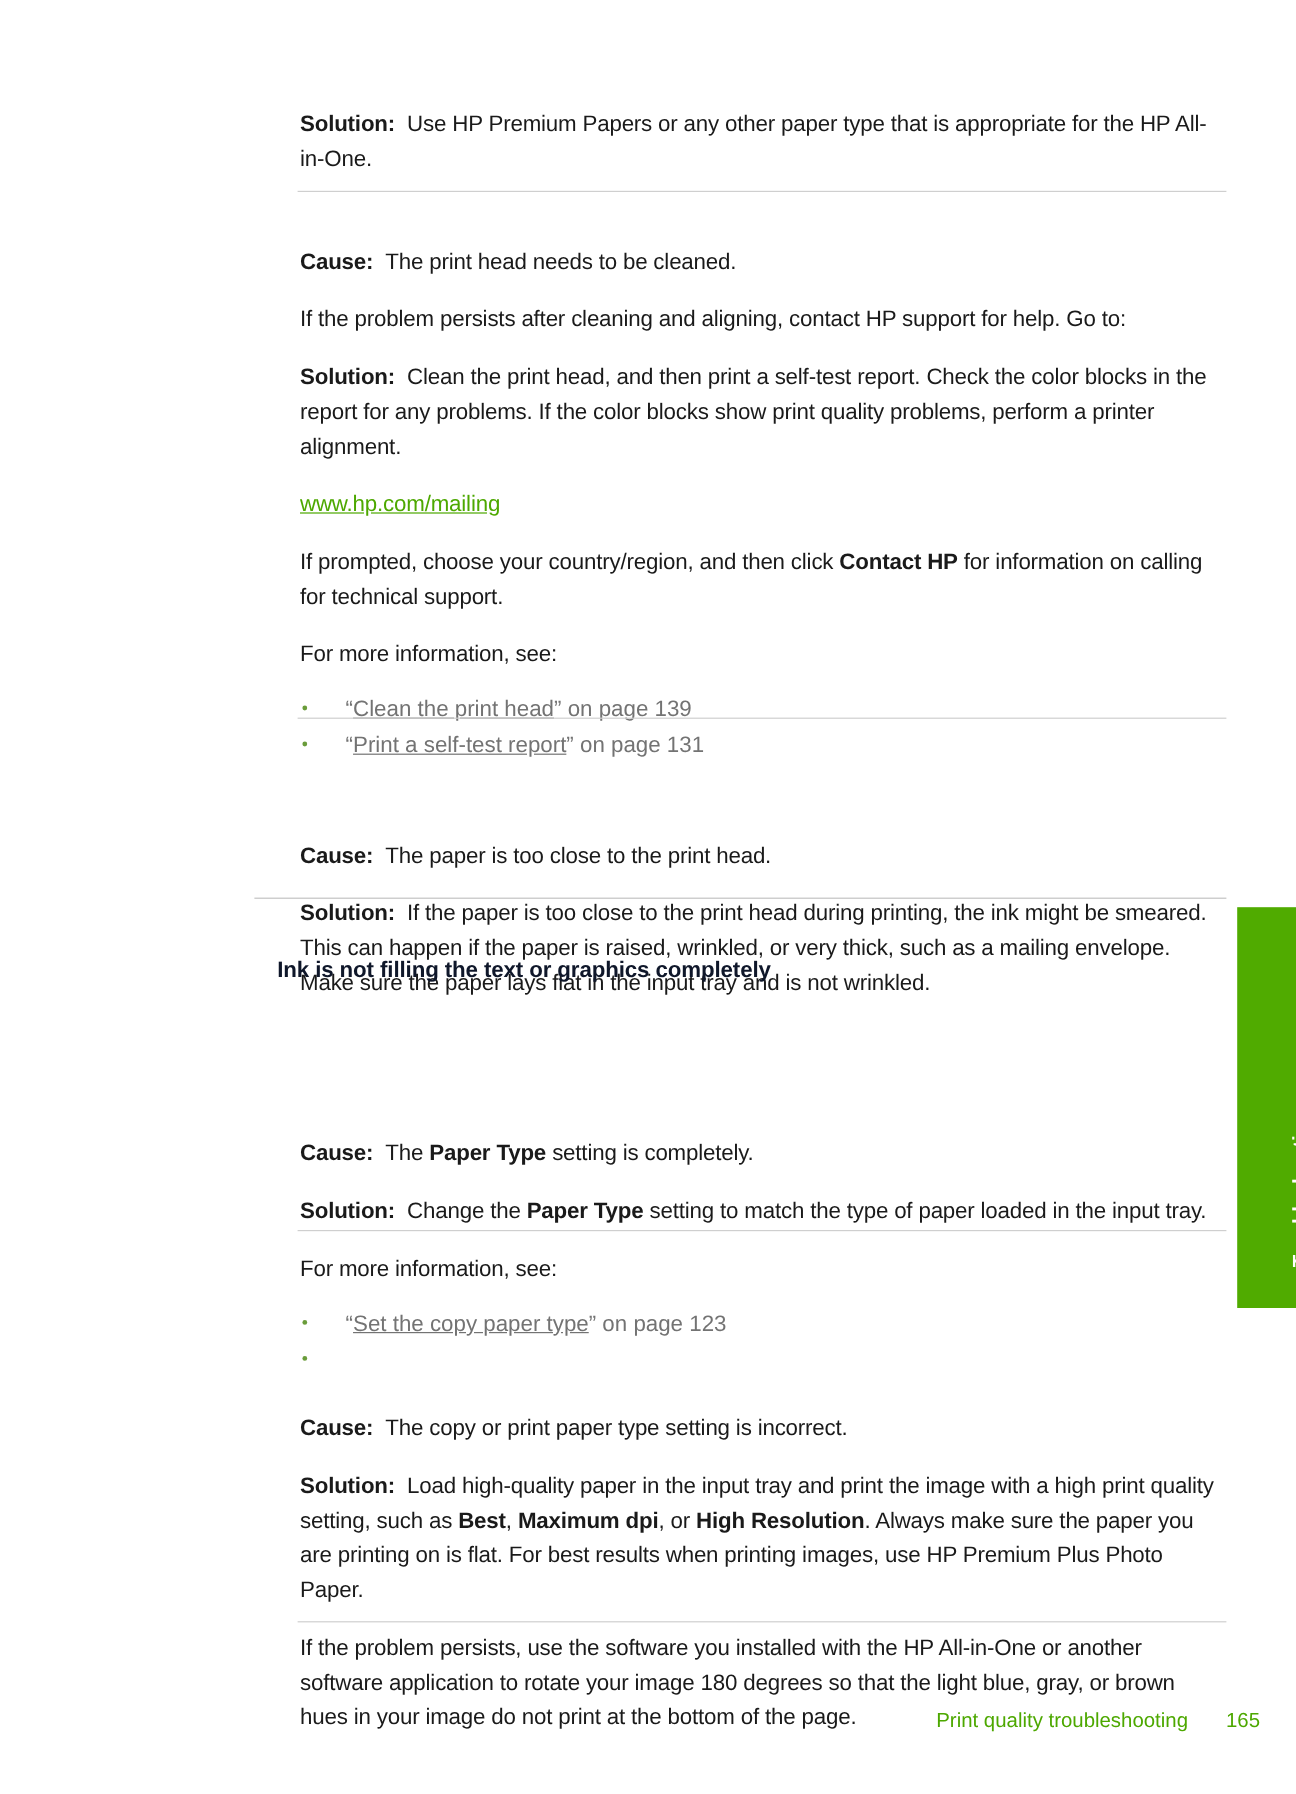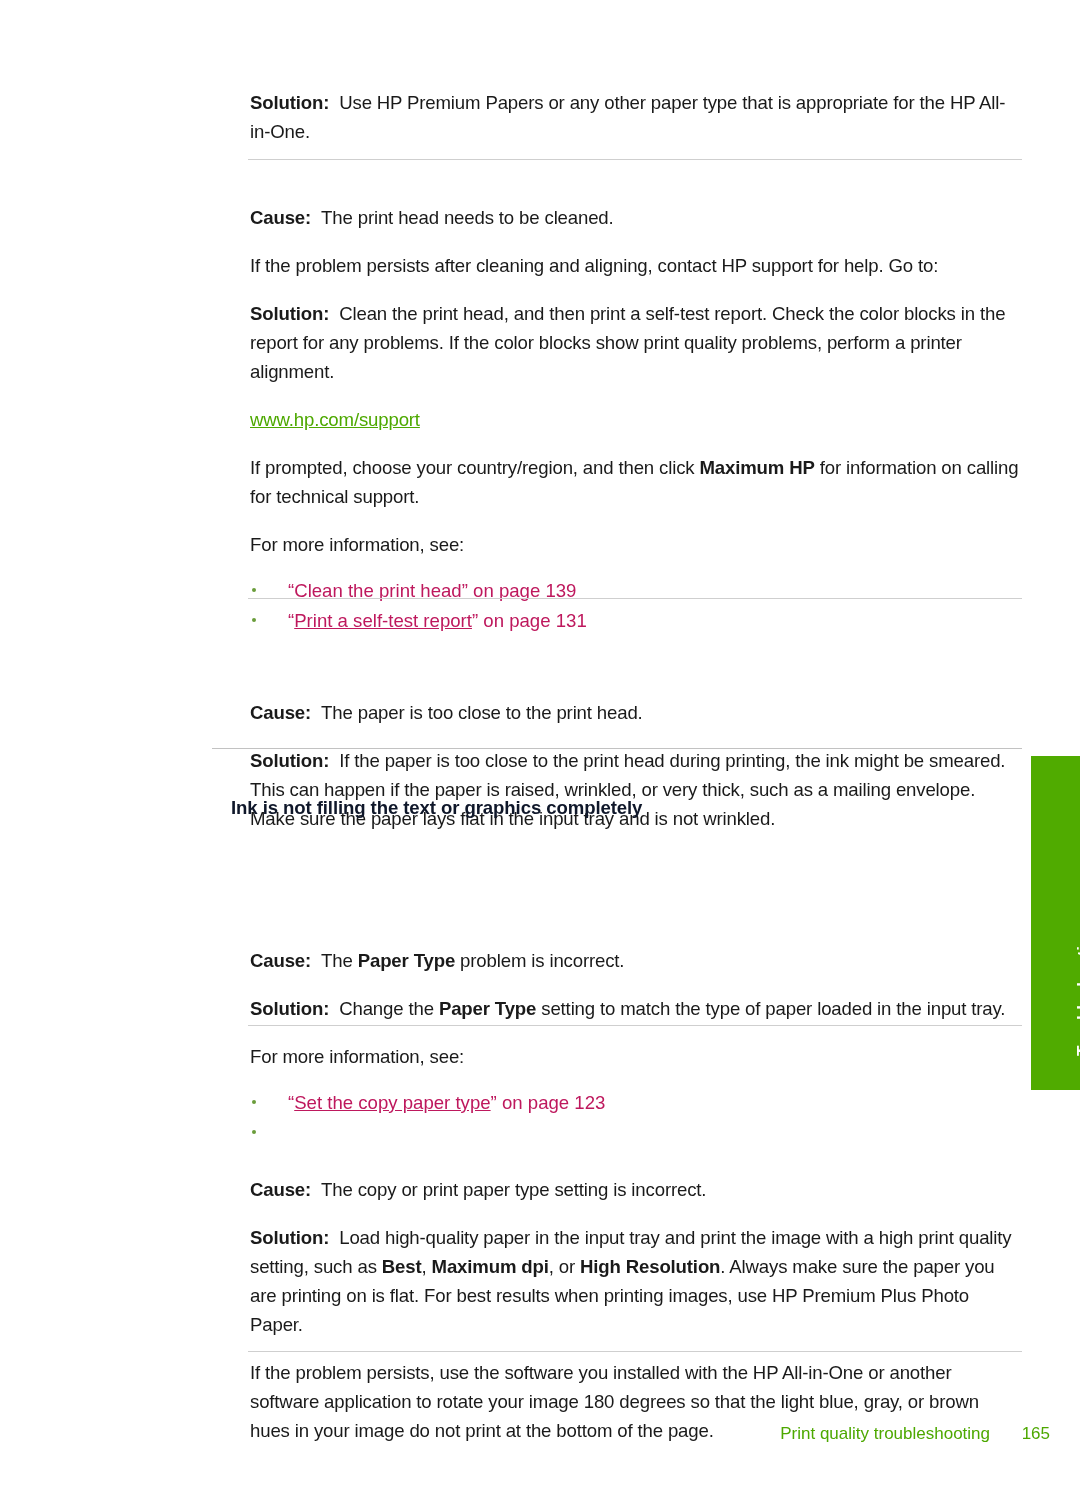--- a/index.html
+++ b/index.html
@@ -71,21 +71,21 @@
     margin: 16px;
     font-size: 18.6px;
     font-weight: bold;
     color: #0f172a;
     letter-spacing: -0.1px;
     white-space: nowrap;
   }
 
   
   .link {
-    color: #be185d;
+    color: #737373;
     text-decoration: none;
   }
   .link .u {
     text-decoration: underline;
   }
   a.plainlink {
     color: #4da800;
     text-decoration: underline;
   }
 
@@ -170,25 +170,25 @@
 
     <p class="para">
       <span>If the problem persists after cleaning and aligning, contact HP support for help. Go to:</span>
     </p>
 
     <p class="para">
       <span class="lead">Solution:</span><span>Clean the print head, and then print a self-test report. Check the color blocks in the report for any problems. If the color blocks show print quality problems, perform a printer alignment.</span>
     </p>
 
     <p class="para">
-      <a class="plainlink" href="#">www.hp.com/support</a>
-    </p>
-
-    <p class="para">
-      <span>If prompted, choose your country/region, and then click </span><span class="bold">Maximum HP</span><span> for information on calling for technical support.</span>
+      <a class="plainlink" href="#">www.hp.com/mailing</a>
+    </p>
+
+    <p class="para">
+      <span>If prompted, choose your country/region, and then click </span><span class="bold">Contact HP</span><span> for information on calling for technical support.</span>
     </p>
 
     <p class="para tight">
       <span>For more information, see:</span>
     </p>
 
     <ul class="bullets">
       <li>
         <span class="dot"></span>
         <span class="link"><span>“</span><span class="u">Clean the print head</span><span>”</span><span> on page 139</span></span>
@@ -205,21 +205,21 @@
       <span class="lead">Cause:</span><span>The paper is too close to the print head.</span>
     </p>
 
     <p class="para">
       <span class="lead">Solution:</span><span>If the paper is too close to the print head during printing, the ink might be smeared. This can happen if the paper is raised, wrinkled, or very thick, such as a mailing envelope. Make sure the paper lays flat in the input tray and is not wrinkled.</span>
     </p>
 
     <div style="height:94px"></div>
 
     <p class="para">
-      <span class="lead">Cause:</span><span>The </span><span class="bold">Paper Type</span><span> problem is incorrect.</span>
+      <span class="lead">Cause:</span><span>The </span><span class="bold">Paper Type</span><span> setting is completely.</span>
     </p>
 
     <p class="para">
       <span class="lead">Solution:</span><span>Change the </span><span class="bold">Paper Type</span><span> setting to match the type of paper loaded in the input tray.</span>
     </p>
 
     <p class="para tight">
       <span>For more information, see:</span>
     </p>
 

